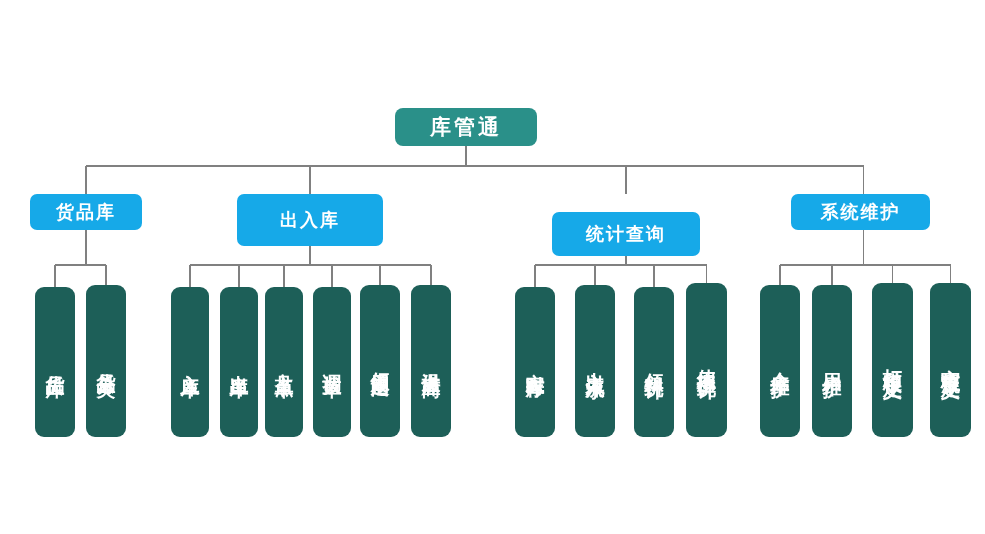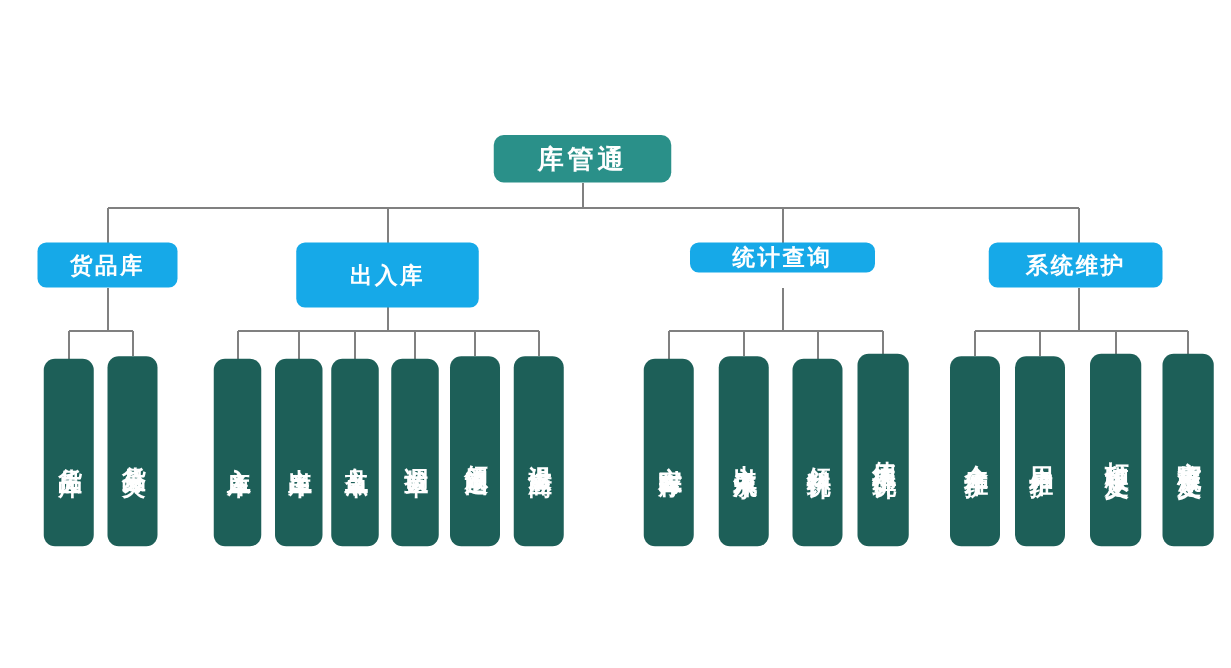--- a/index.html
+++ b/index.html
@@ -116,21 +116,21 @@
       <div class="node cat" style="left: 30px; top: 194px; width: 112px; height: 36px;">货品库</div>
       <div class="node leaf" style="left: 35px; top: 287px; width: 40px; height: 150px;">货品库</div>
       <div class="node leaf" style="left: 86px; top: 285px; width: 40px; height: 152px;">货品分类</div>
       <div class="node cat" style="left: 237px; top: 194px; width: 146px; height: 52px;">出入库</div>
       <div class="node leaf" style="left: 171px; top: 287px; width: 38px; height: 150px;">入库单</div>
       <div class="node leaf" style="left: 220px; top: 287px; width: 38px; height: 150px;">出库单</div>
       <div class="node leaf" style="left: 265px; top: 287px; width: 38px; height: 150px;">盘点单</div>
       <div class="node leaf" style="left: 313px; top: 287px; width: 38px; height: 150px;">调拨单</div>
       <div class="node leaf" style="left: 360px; top: 285px; width: 40px; height: 152px;">领用退回</div>
       <div class="node leaf" style="left: 411px; top: 285px; width: 40px; height: 152px;">退供应商</div>
-      <div class="node cat" style="left: 552px; top: 194px; width: 148px; height: 24px;">统计查询</div>
+      <div class="node cat" style="left: 552px; top: 212px; width: 148px; height: 44px;">统计查询</div>
       <div class="node leaf" style="left: 515px; top: 287px; width: 40px; height: 150px;">实时库存</div>
       <div class="node leaf" style="left: 575px; top: 285px; width: 40px; height: 152px;">出入库流水</div>
       <div class="node leaf" style="left: 634px; top: 287px; width: 40px; height: 150px;">领料统计</div>
       <div class="node leaf" style="left: 686px; top: 283px; width: 41px; height: 154px;">使用部位统计</div>
       <div class="node cat" style="left: 791px; top: 194px; width: 139px; height: 36px;">系统维护</div>
       <div class="node leaf" style="left: 760px; top: 285px; width: 40px; height: 152px;">仓库维护</div>
       <div class="node leaf" style="left: 812px; top: 285px; width: 40px; height: 152px;">用户维护</div>
       <div class="node leaf" style="left: 872px; top: 283px; width: 41px; height: 154px;">打印模板定义</div>
       <div class="node leaf" style="left: 930px; top: 283px; width: 41px; height: 154px;">审核流程定义</div>
     </div>

